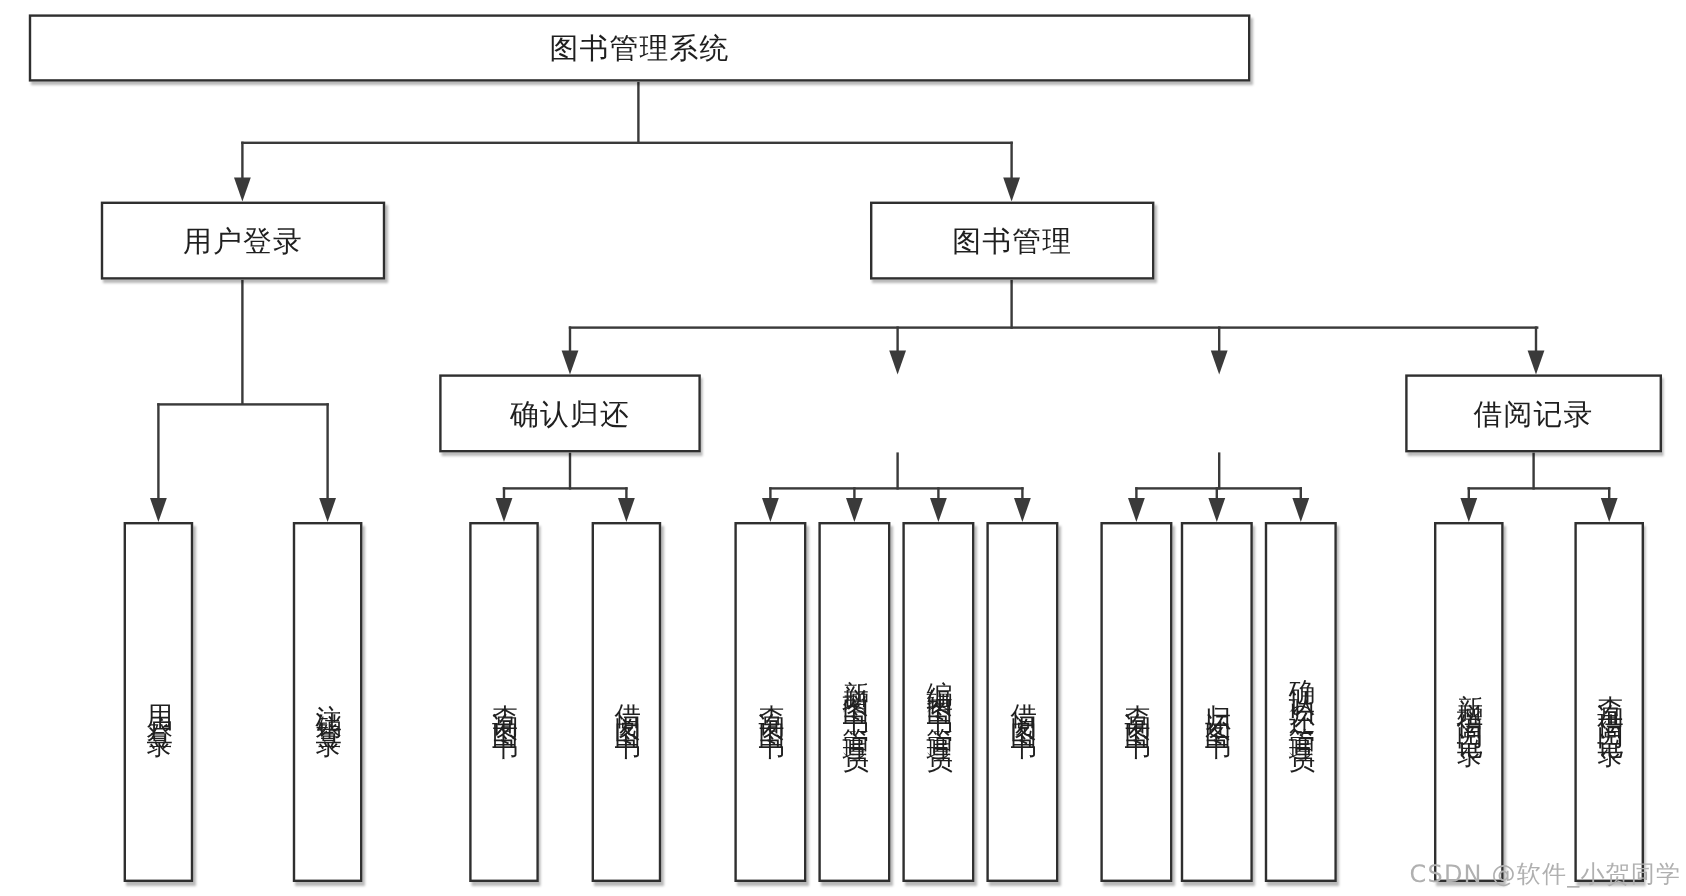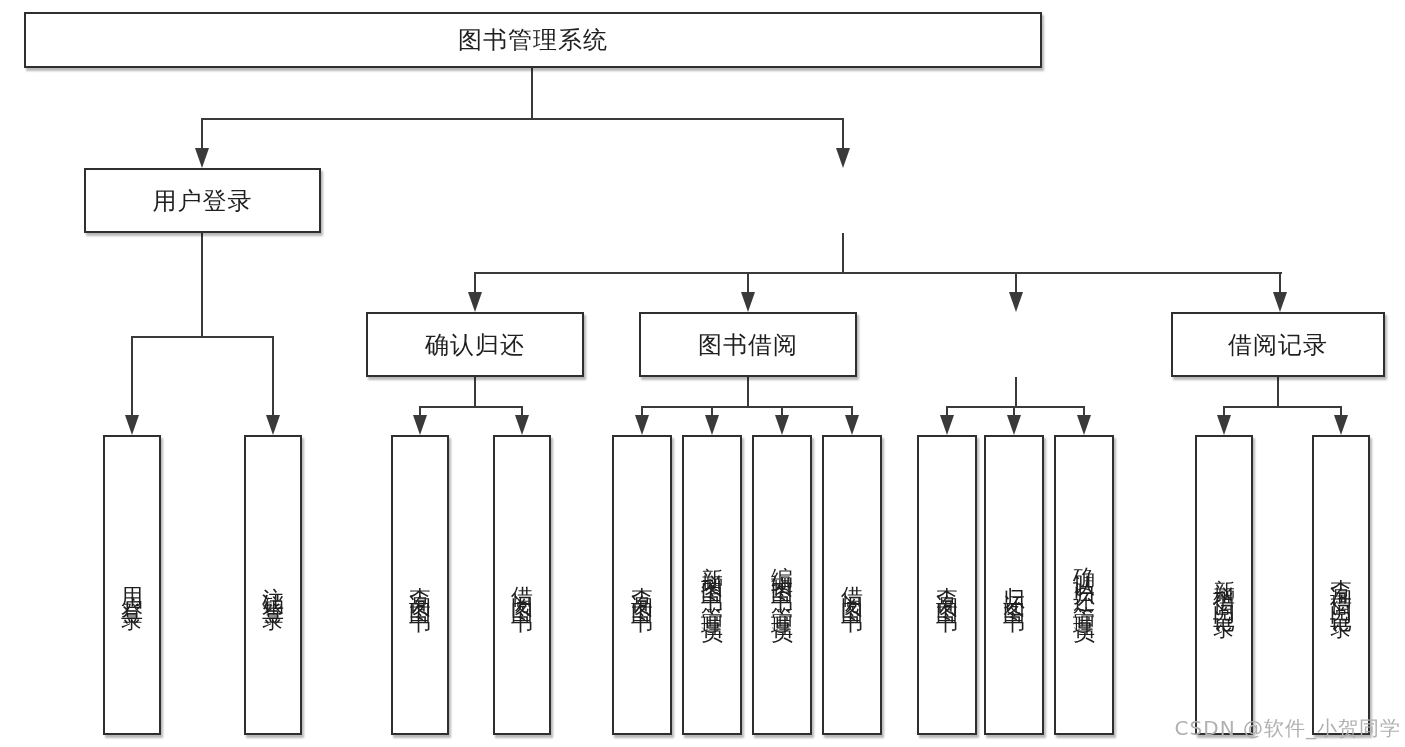--- a/index.html
+++ b/index.html
@@ -97,23 +97,23 @@
   <div class="ln" style="left:1277px;top:377px;width:2px;height:31px"></div>
   <div class="ln" style="left:1223px;top:406px;width:119px;height:2px"></div>
   <div class="ln" style="left:1223px;top:406px;width:2px;height:12px"></div>
   <div class="arrow" style="left:1217px;top:415px"></div>
   <div class="ln" style="left:1340px;top:406px;width:2px;height:12px"></div>
   <div class="arrow" style="left:1334px;top:415px"></div>
 
   <div class="node h" style="left:24px;top:12px;width:1018px;height:56px">图书管理系统</div>
 
   <div class="node h" style="left:84px;top:168px;width:237px;height:65px">用户登录</div>
+  <div class="node h" style="left:725px;top:168px;width:237px;height:65px">图书管理</div>
 
   <div class="node h" style="left:366px;top:312px;width:218px;height:65px">确认归还</div>
-  <div class="node h" style="left:639px;top:312px;width:218px;height:65px">图书借阅</div>
   <div class="node h" style="left:1171px;top:312px;width:214px;height:65px">借阅记录</div>
 
   <div class="node v" style="left:103px;top:435px;width:58px;height:300px">用户登录</div>
   <div class="node v" style="left:244px;top:435px;width:58px;height:300px">注销登录</div>
 
   <div class="node v" style="left:391px;top:435px;width:58px;height:300px">查询图书</div>
   <div class="node v" style="left:493px;top:435px;width:58px;height:300px">借阅图书</div>
 
   <div class="node v" style="left:612px;top:435px;width:60px;height:300px">查询图书</div>
   <div class="node v" style="left:682px;top:435px;width:60px;height:300px">新增图书（管理员）</div>

